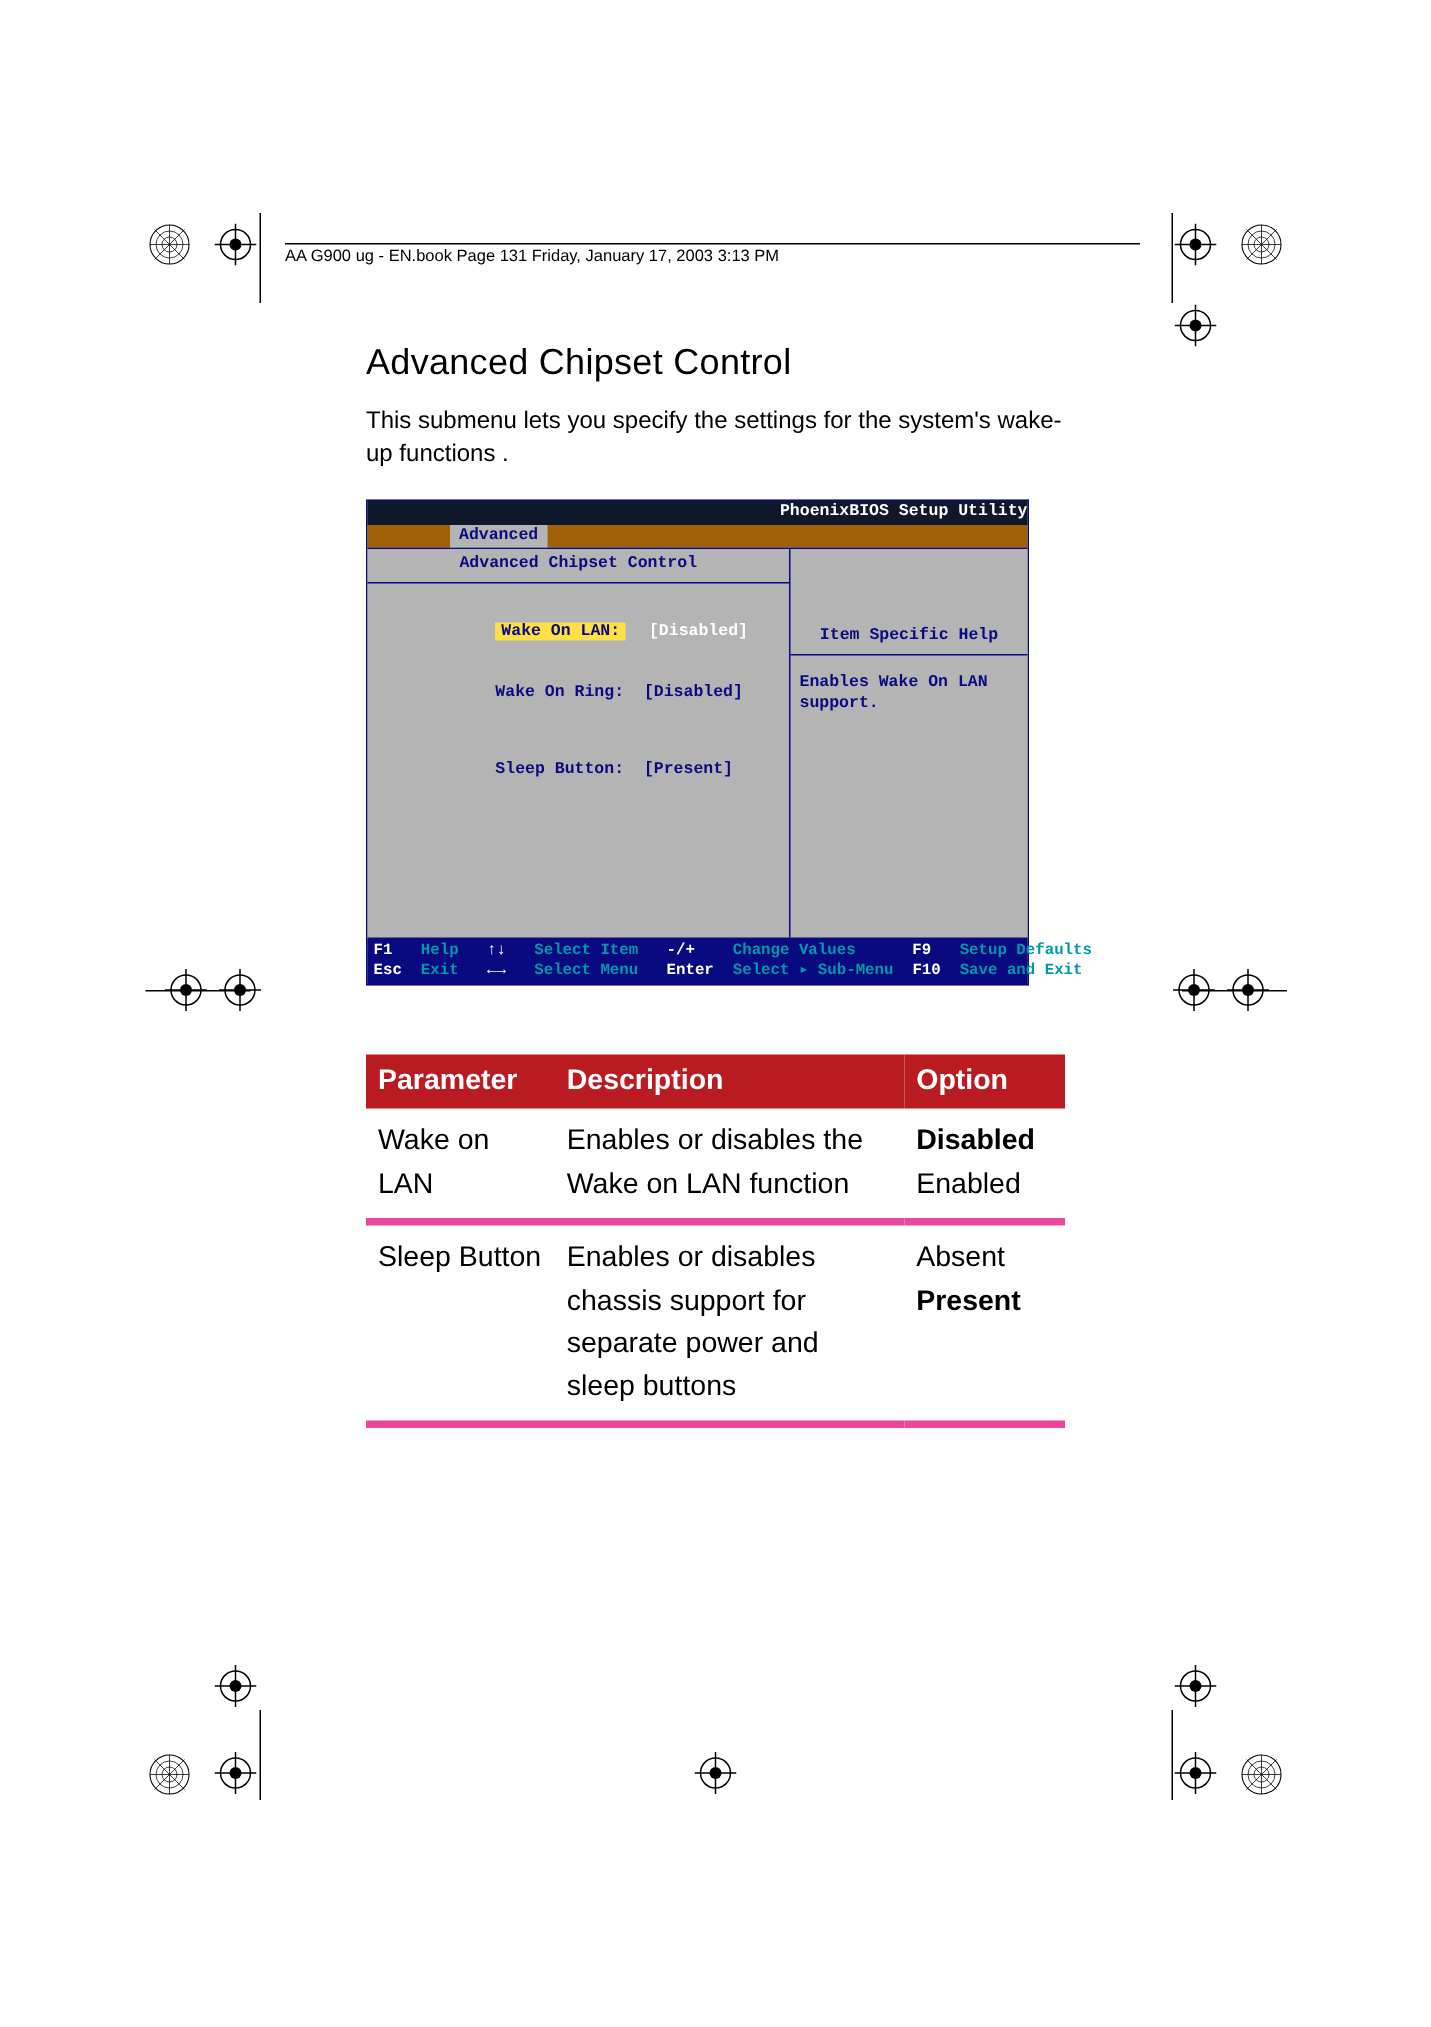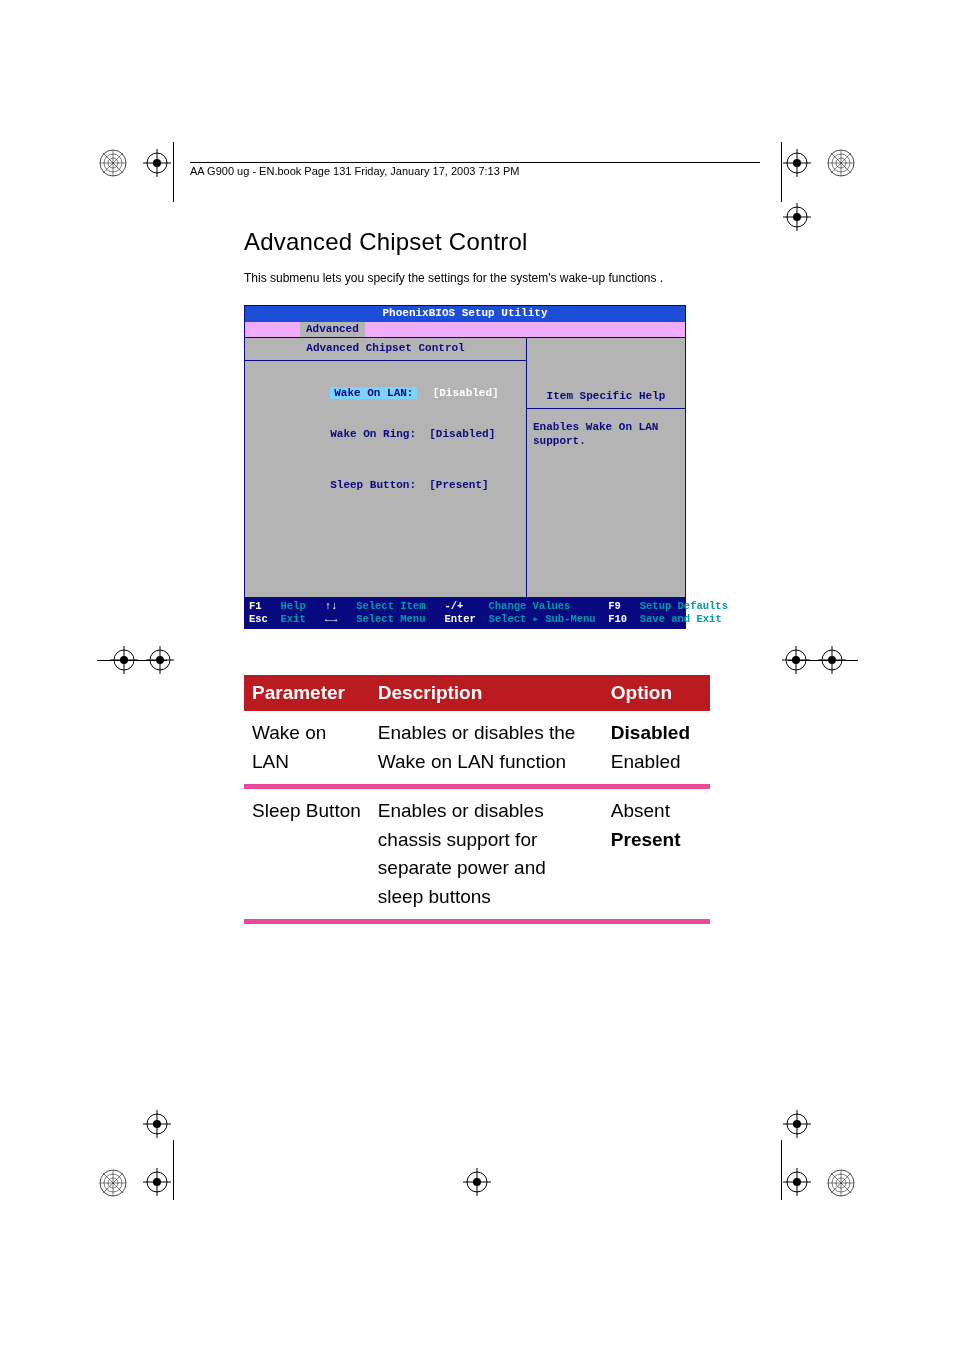--- a/index.html
+++ b/index.html
@@ -50,43 +50,43 @@
     color: #000;
     margin-bottom: 28px;
   }
   .h1 {
     font-size: 24px;
     font-weight: 400;
     margin: 0 0 14px 0;
     letter-spacing: 0.2px;
   }
   .intro {
-    font-size: 12px;
+    font-size: 16px;
     line-height: 1.4;
     margin: 0 0 18px 0;
   }
 
   
   .bios {
     width: 440px;
     font-family: "Courier New", monospace;
     font-size: 11px;
     line-height: 1.25;
     border: 1px solid #0a0a80;
     background: #b4b4b4;
   }
   .bios-title {
-    background: #1d4ed8;
+    background: #0f172a;
     color: #fff;
-    text-align: center;
-    padding: 1px 12px;
+    text-align: right;
+    padding: 1px 0;
     font-weight: bold;
   }
   .bios-tabbar {
-    background: #f0abfc;
+    background: #a16207;
     padding: 0 0 0 55px;
   }
   .bios-tab {
     display: inline-block;
     background: #b4b4b4;
     color: #0a0a80;
     padding: 1px 6px;
     font-weight: bold;
   }
   .bios-body {
@@ -106,21 +106,21 @@
     text-align: center;
     padding: 4px 0;
     border-bottom: 1px solid #0a0a80;
   }
   .bios-fields {
     padding: 12px 6px 90px 6px;
     color: #0a0a80;
     font-weight: bold;
   }
   .bios-row { white-space: pre; }
-  .bios-sel-label { background: #7dd3fc; color: #0a0a80; padding: 0 4px; margin-top: 44px; }
+  .bios-sel-label { background: #fde047; color: #0a0a80; padding: 0 4px; margin-top: 44px; }
   .bios-sel-val { background: #b4b4b4; color: #ffffff; padding: 0 2px; }
   .bios-right {
     width: 158px;
     padding: 0;
   }
   .bios-help-title {
     color: #0a0a80;
     font-weight: bold;
     text-align: center;
     padding: 4px 2px;
@@ -318,21 +318,21 @@
     </svg>
 </div>
 
 <div style="position:absolute; left:97px; top:660px; width:70px; border-top:1px solid #000;"></div>
 <div style="position:absolute; left:788px; top:660px; width:70px; border-top:1px solid #000;"></div>
 <div style="position:absolute; left:173px; top:142px; width:0; height:60px; border-left:1px solid #000;"></div>
 <div style="position:absolute; left:781px; top:142px; width:0; height:60px; border-left:1px solid #000;"></div>
 <div style="position:absolute; left:173px; top:1140px; width:0; height:60px; border-left:1px solid #000;"></div>
 <div style="position:absolute; left:781px; top:1140px; width:0; height:60px; border-left:1px solid #000;"></div>
 
-<div class="running">AA G900 ug - EN.book  Page 131  Friday, January 17, 2003  7:13 PM</div>
+<div class="running">AA G900 ug - EN.book  Page 131  Friday, January 17, 2003  3:13 PM</div>
 
 <div class="page">
   <h1 class="h1">Advanced Chipset Control</h1>
   <p class="intro">This submenu lets you specify the settings for the system's wake-up functions .</p>
 
   <div class="bios">
     <div class="bios-title">PhoenixBIOS Setup Utility</div>
     <div class="bios-tabbar">
       <span class="bios-tab">Advanced</span>
     </div>

